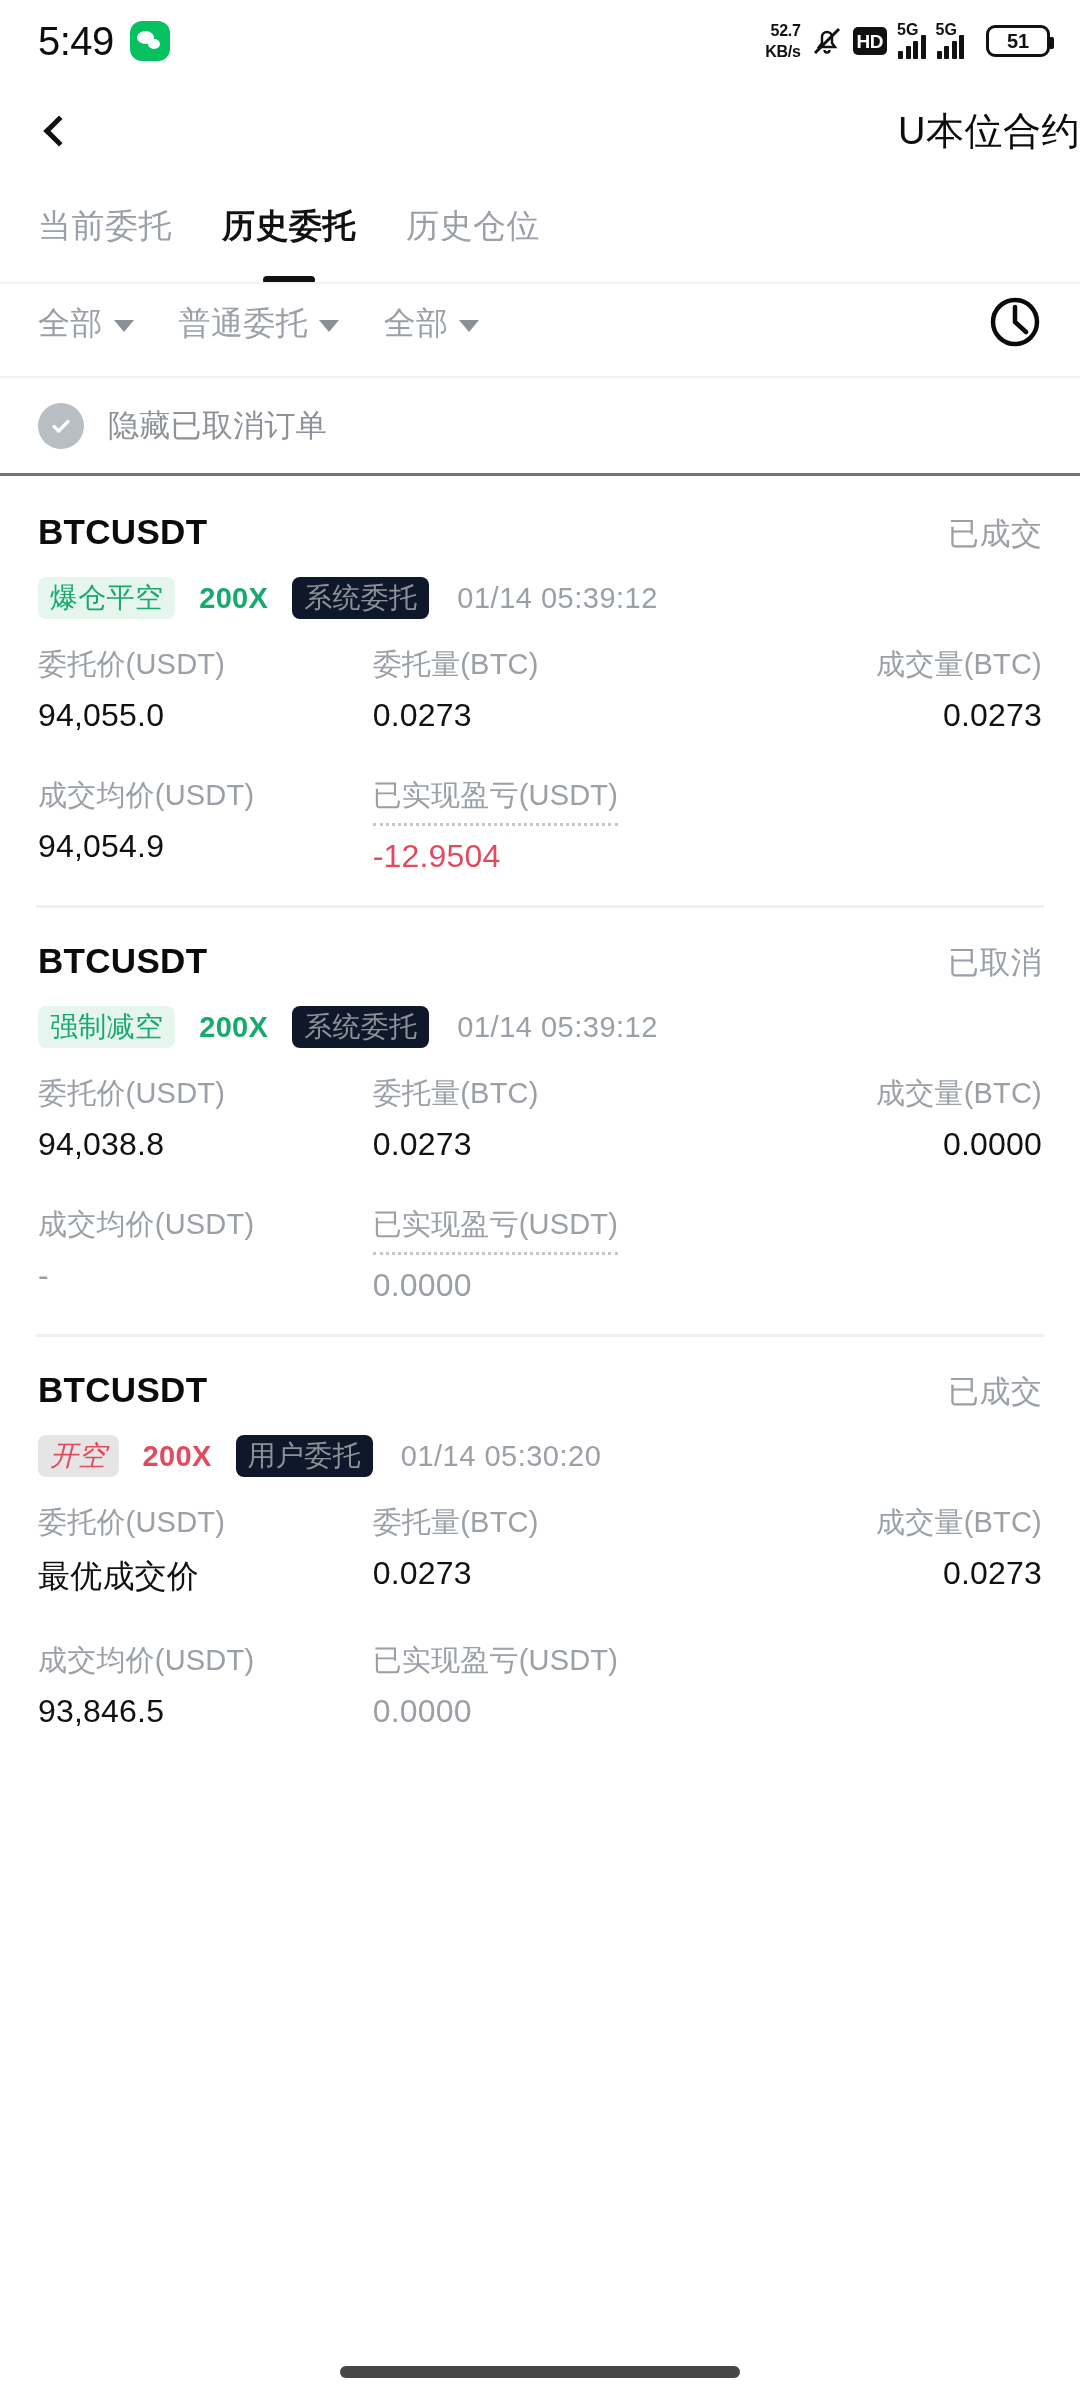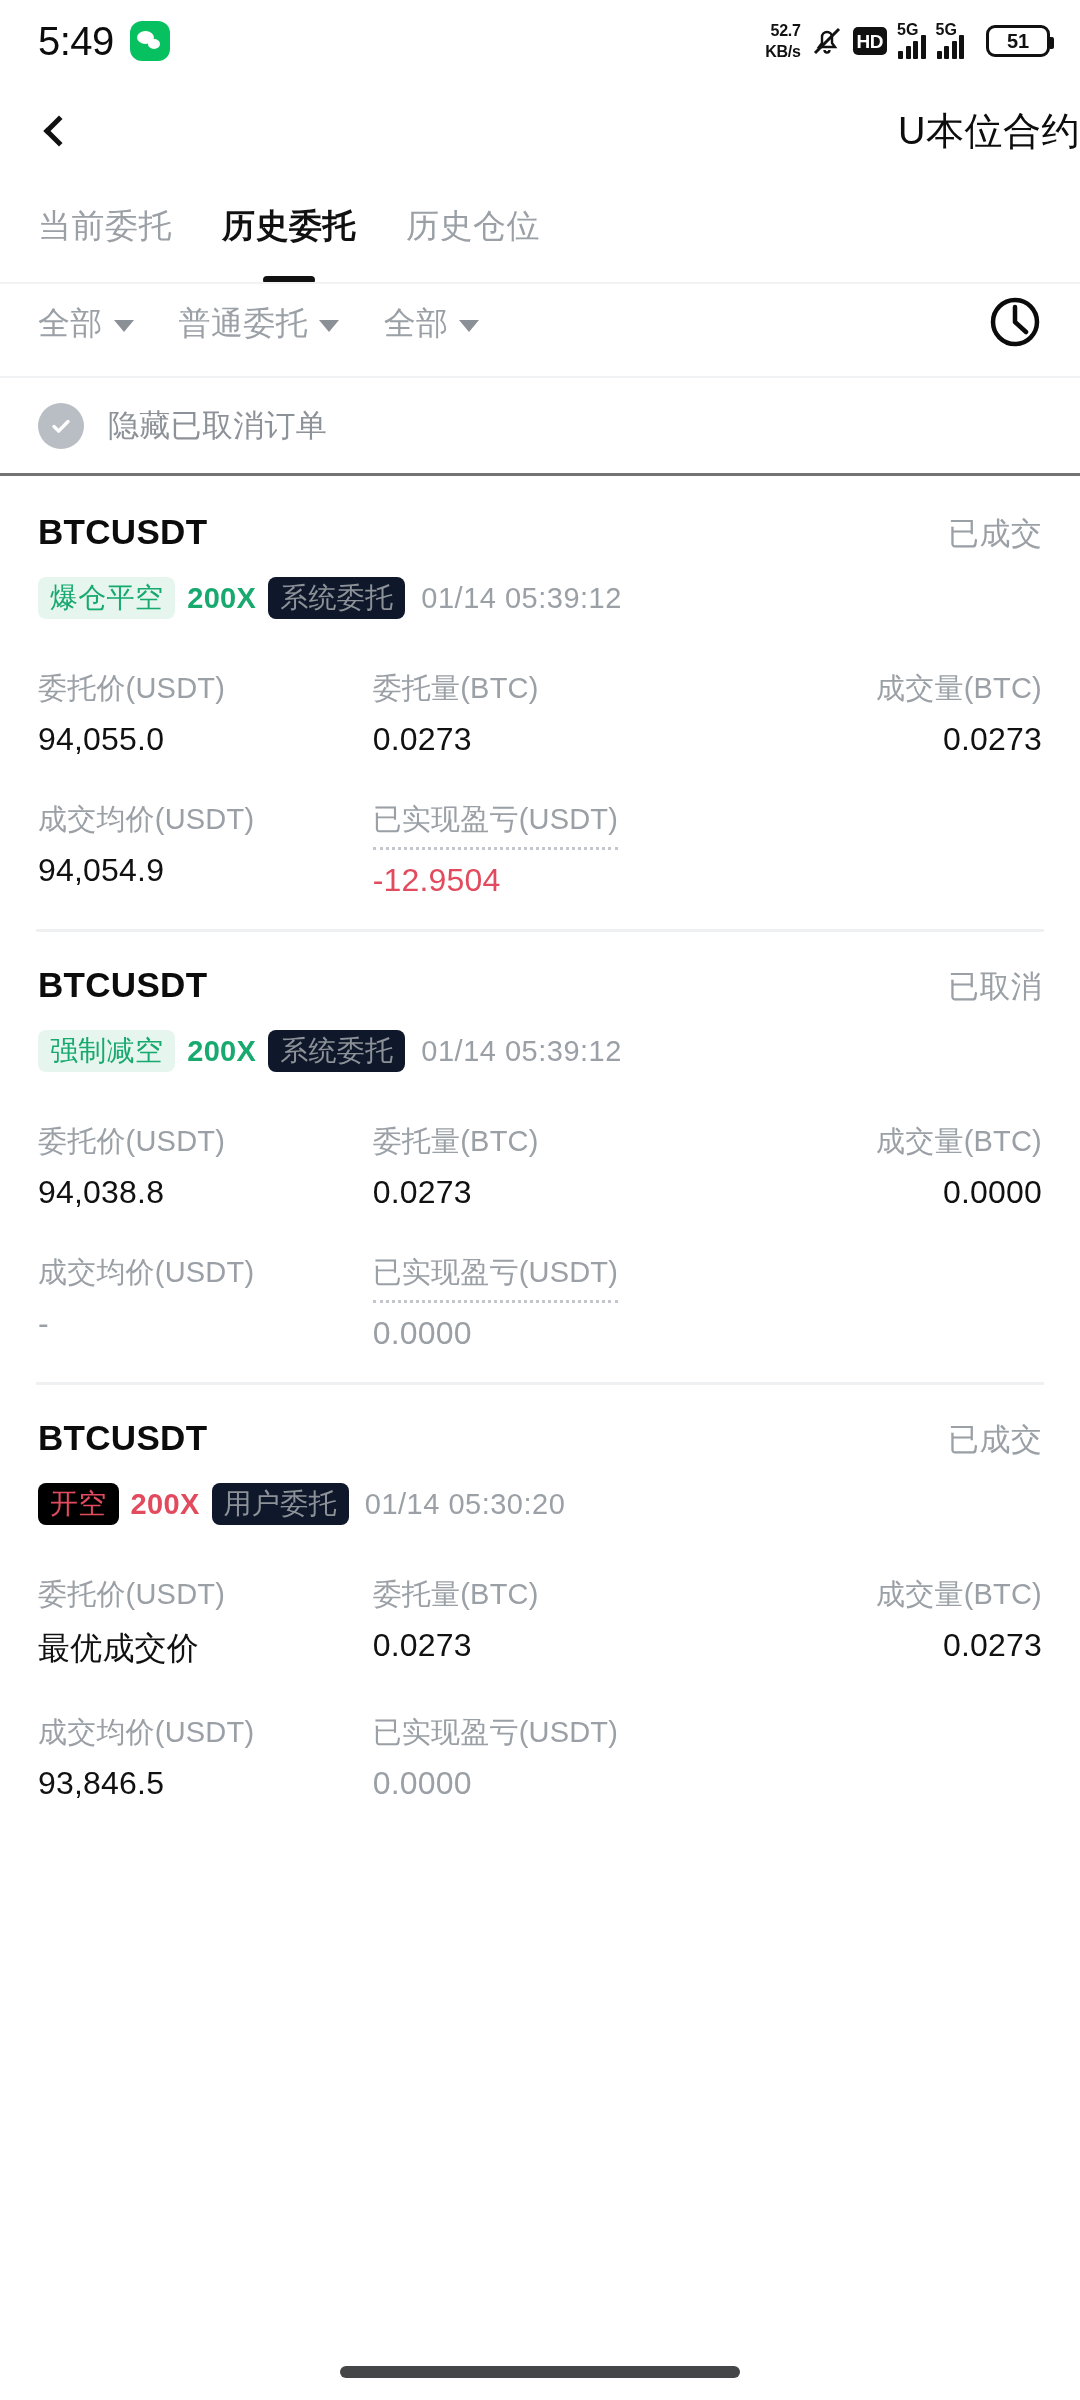--- a/index.html
+++ b/index.html
@@ -137,35 +137,35 @@
     content:""; position:absolute; top:0; left:36px; right:36px;
     height:3px; background:#eef0f1;
   }
   .order-top {
     display:flex; align-items:baseline; justify-content:space-between;
   }
   .symbol { font-size:35px; font-weight:700; color:#0c0c0c; letter-spacing:0.3px; }
   .status { font-size:31px; color:#9aa0a6; letter-spacing:0.3px; }
 
   .order-meta {
-    display:flex; align-items:center; gap:12px; margin-top:22px; flex-wrap:nowrap;
+    display:flex; align-items:center; gap:24px; margin-top:22px; flex-wrap:nowrap;
   }
   .badge {
     font-size:28px; padding:7px 12px; border-radius:8px; line-height:1; letter-spacing:0.3px;
   }
   .badge.green { background:#e6f6ef; color:#18a96f; }
-  .badge.red   { background:#000000; color:#e24b5e; }
+  .badge.red   { background:#e5e5e5; color:#e24b5e;font-style:italic; }
   .lev { font-size:29px; font-weight:700; letter-spacing:0.3px; }
   .lev.green { color:#18a96f; }
   .lev.red   { color:#e24b5e; }
   .badge.gray { background:#0f172a; color:#8d9298; }
   .ts { font-size:29px; color:#9aa0a6; letter-spacing:0.5px; margin-left:4px; }
 
   .grid {
-    display:grid; grid-template-columns:1fr 1fr 1fr; margin-top:50px; row-gap:8px;
+    display:grid; grid-template-columns:1fr 1fr 1fr; margin-top:26px; row-gap:8px;
   }
   .grid.row2 { margin-top:42px; }
   .cell { display:flex; flex-direction:column; gap:12px; }
   .cell.right { align-items:flex-end; }
   .cell-label { font-size:29px; color:#9aa0a6; letter-spacing:0.2px; }
   .cell-label.dotted {
     border-bottom:3px dotted #c3c7cc; padding-bottom:7px; align-self:flex-start;
   }
   .cell-value { font-size:32px; color:#111; letter-spacing:0.2px; }
   .cell-value.muted { color:#9aa0a6; }

